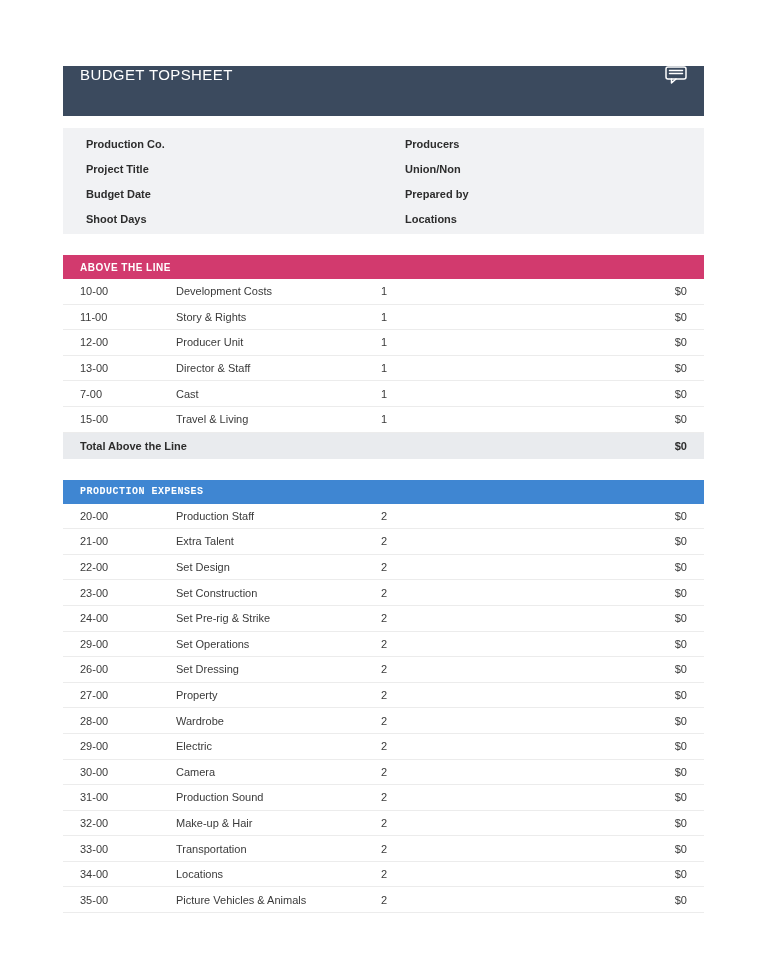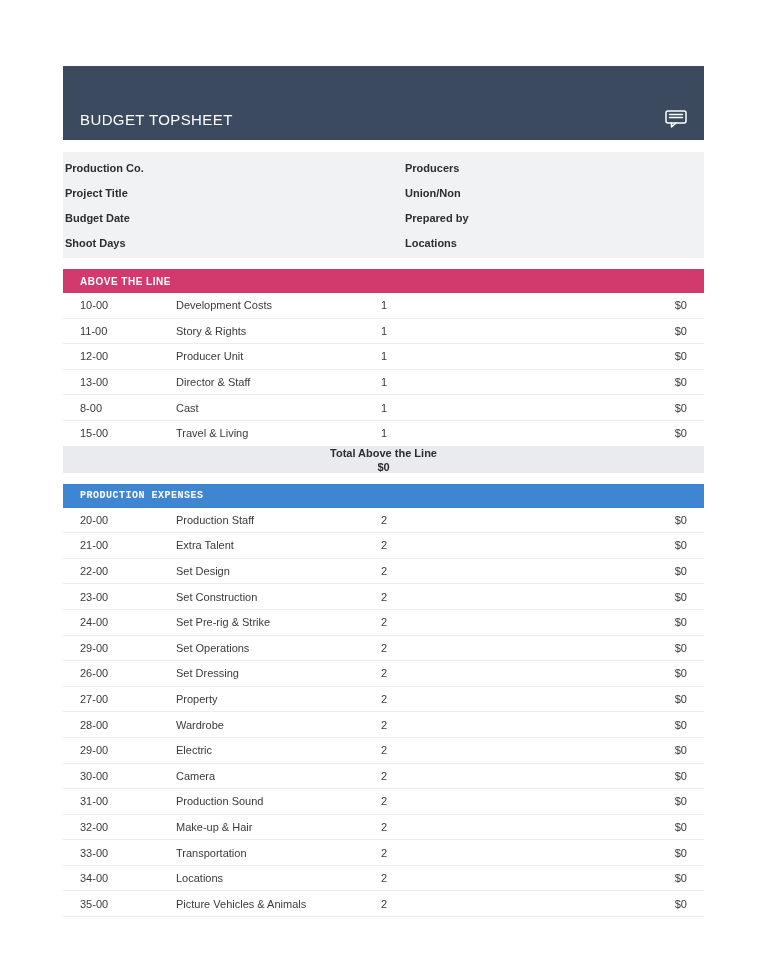--- a/index.html
+++ b/index.html
@@ -14,53 +14,53 @@
   .content {
     position: absolute;
     left: 63px;
     top: 66px;
     width: 641px;
   }
   .topsheet-header {
     height: 50px;
     background: #3b4a5e;
     display: flex;
-    align-items: flex-end;
+    align-items: flex-start;
     justify-content: space-between;
-    padding: 12px 17px;
+    padding: 0 17px;
   }
   .topsheet-title {
     color: #ffffff;
     font-size: 15px;
     letter-spacing: 0.4px;
     font-weight: 400;
   }
   .comment-btn {
     display: flex;
     align-items: center;
     cursor: pointer;
   }
   .info-box {
     margin-top: 12px;
     background: #f1f2f4;
     display: flex;
     padding: 3px 0;
   }
   .info-col { display: flex; flex-direction: column; }
-  .info-col.left { width: 342px; padding-left: 2px; box-sizing: border-box; }
+  .info-col.left { width: 342px; padding-left: 23px; box-sizing: border-box; }
   .info-col.right { flex: 1; }
   .info-label {
     height: 25px;
     display: flex;
     align-items: center;
     font-size: 11px;
     font-weight: bold;
     color: #2d2d2d;
   }
-  .section { margin-top: 11px; }
+  .section { margin-top: 21px; }
   .section-header {
     height: 24px;
     display: flex;
     align-items: center;
     padding: 0 17px;
     color: #ffffff;
     font-size: 10px;
     font-weight: bold;
     letter-spacing: 0.5px;
   }
@@ -142,32 +142,32 @@
           <span class="qty">1</span>
           <span class="amount">$0</span>
         </div>
         <div class="budget-row">
           <span class="code">13-00</span>
           <span class="desc">Director &amp; Staff</span>
           <span class="qty">1</span>
           <span class="amount">$0</span>
         </div>
         <div class="budget-row">
-          <span class="code">8-00</span>
+          <span class="code">7-00</span>
           <span class="desc">Cast</span>
           <span class="qty">1</span>
           <span class="amount">$0</span>
         </div>
         <div class="budget-row">
           <span class="code">15-00</span>
           <span class="desc">Travel &amp; Living</span>
           <span class="qty">1</span>
           <span class="amount">$0</span>
         </div>
-        <div class="total-row" style="background: rgb(233, 235, 238); flex-direction: column;">
+        <div class="total-row" style="background: rgb(233, 235, 238);">
           <span class="total-label">Total Above the Line</span>
           <span class="total-amount">$0</span>
         </div>
       </section>
       <section class="section">
         <div class="section-header" style="background: rgb(63, 134, 210); font-family: Liberation Mono, monospace;">PRODUCTION EXPENSES</div>
         <div class="budget-row">
           <span class="code">20-00</span>
           <span class="desc">Production Staff</span>
           <span class="qty">2</span>

